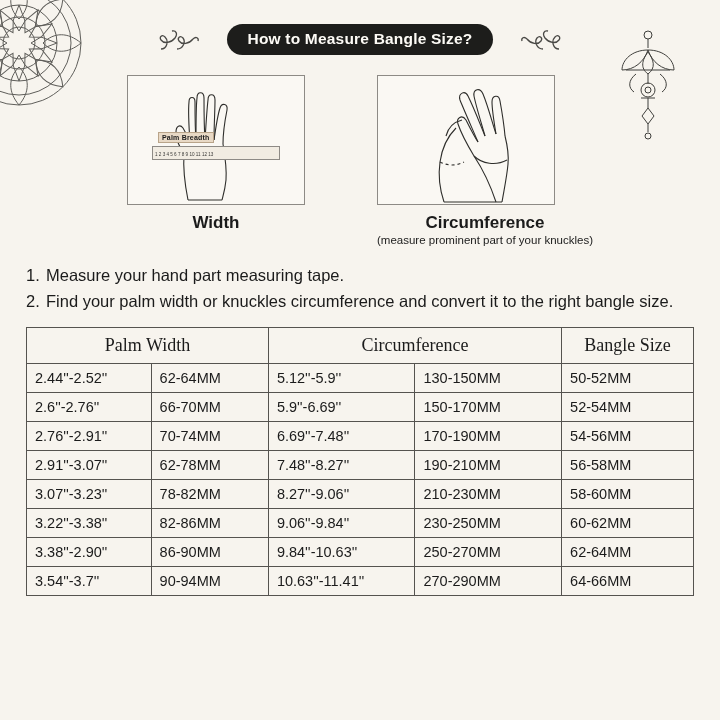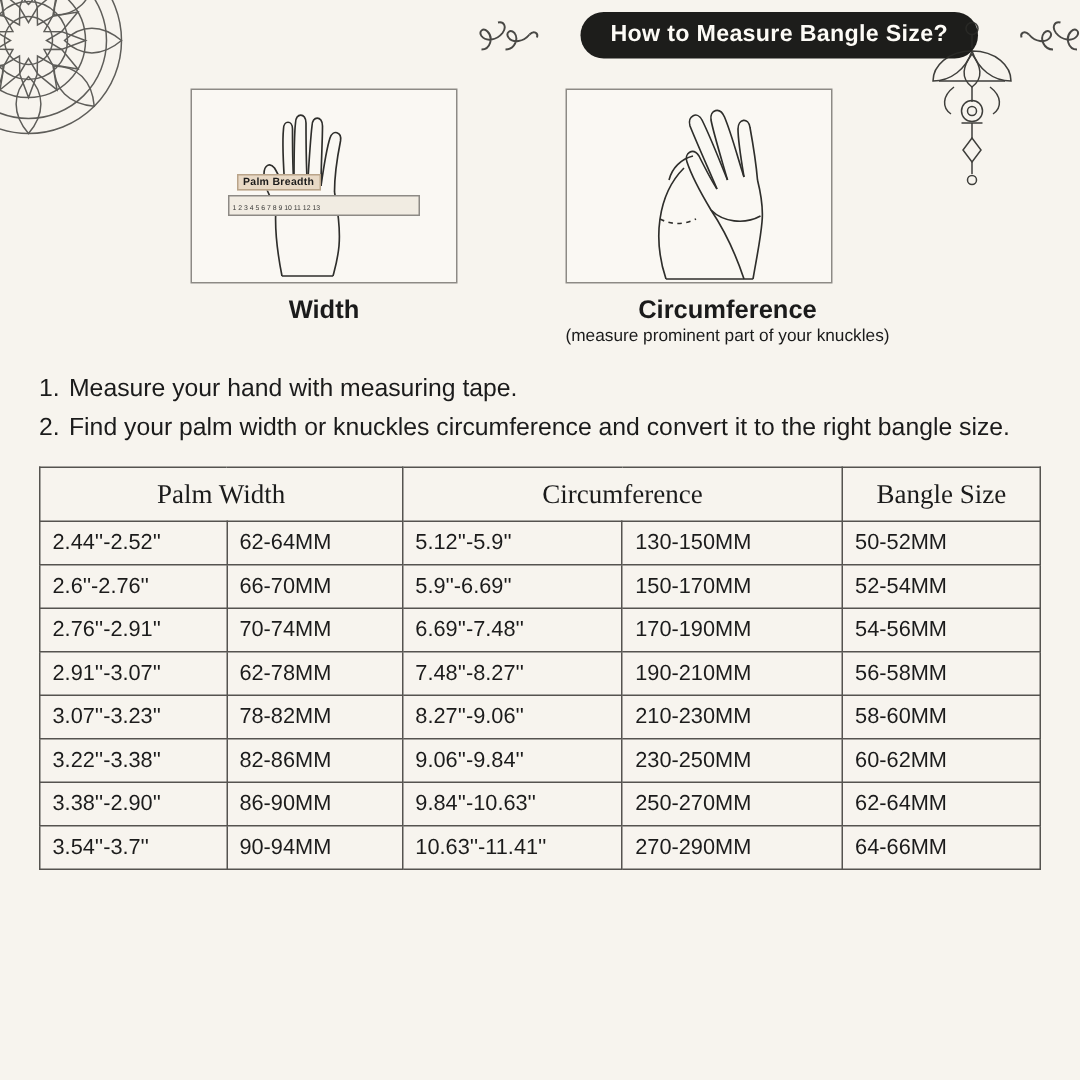--- a/index.html
+++ b/index.html
@@ -51,23 +51,23 @@
     letter-spacing: 1.4px;
     padding-top: 26px;
     margin: 0 0 4px 0;
     line-height: 1.12;
   }
 
   
   .sub-row {
     display: flex;
     align-items: center;
-    justify-content: flex-end;
+    justify-content: center;
     gap: 26px;
-    margin-top: 8px;
+    margin-top: 24px;
   }
   .pill {
     background: #1d1d1b;
     color: #fdfbf6;
     border-radius: 16px;
     padding: 6px 20px 7px 20px;
     font-size: 15.5px;
     font-weight: bold;
     letter-spacing: .2px;
     font-family: "Liberation Sans", sans-serif;
@@ -318,21 +318,21 @@
       </div>
       <div class="cap">Circumference</div>
       <div class="cap-note">(measure prominent part of your knuckles)</div>
     </div>
 
   </div>
 
   <div class="steps">
     <div class="step">
       <div class="step-num">1.</div>
-      <div class="step-txt">Measure your hand with measuring tape.</div>
+      <div class="step-txt">Measure your hand part measuring tape.</div>
     </div>
     <div class="step">
       <div class="step-num">2.</div>
       <div class="step-txt">Find your palm width or knuckles circumference and convert it to the right bangle size.</div>
     </div>
   </div>
 
   <div class="tbl-wrap">
     <table>
       <thead>

